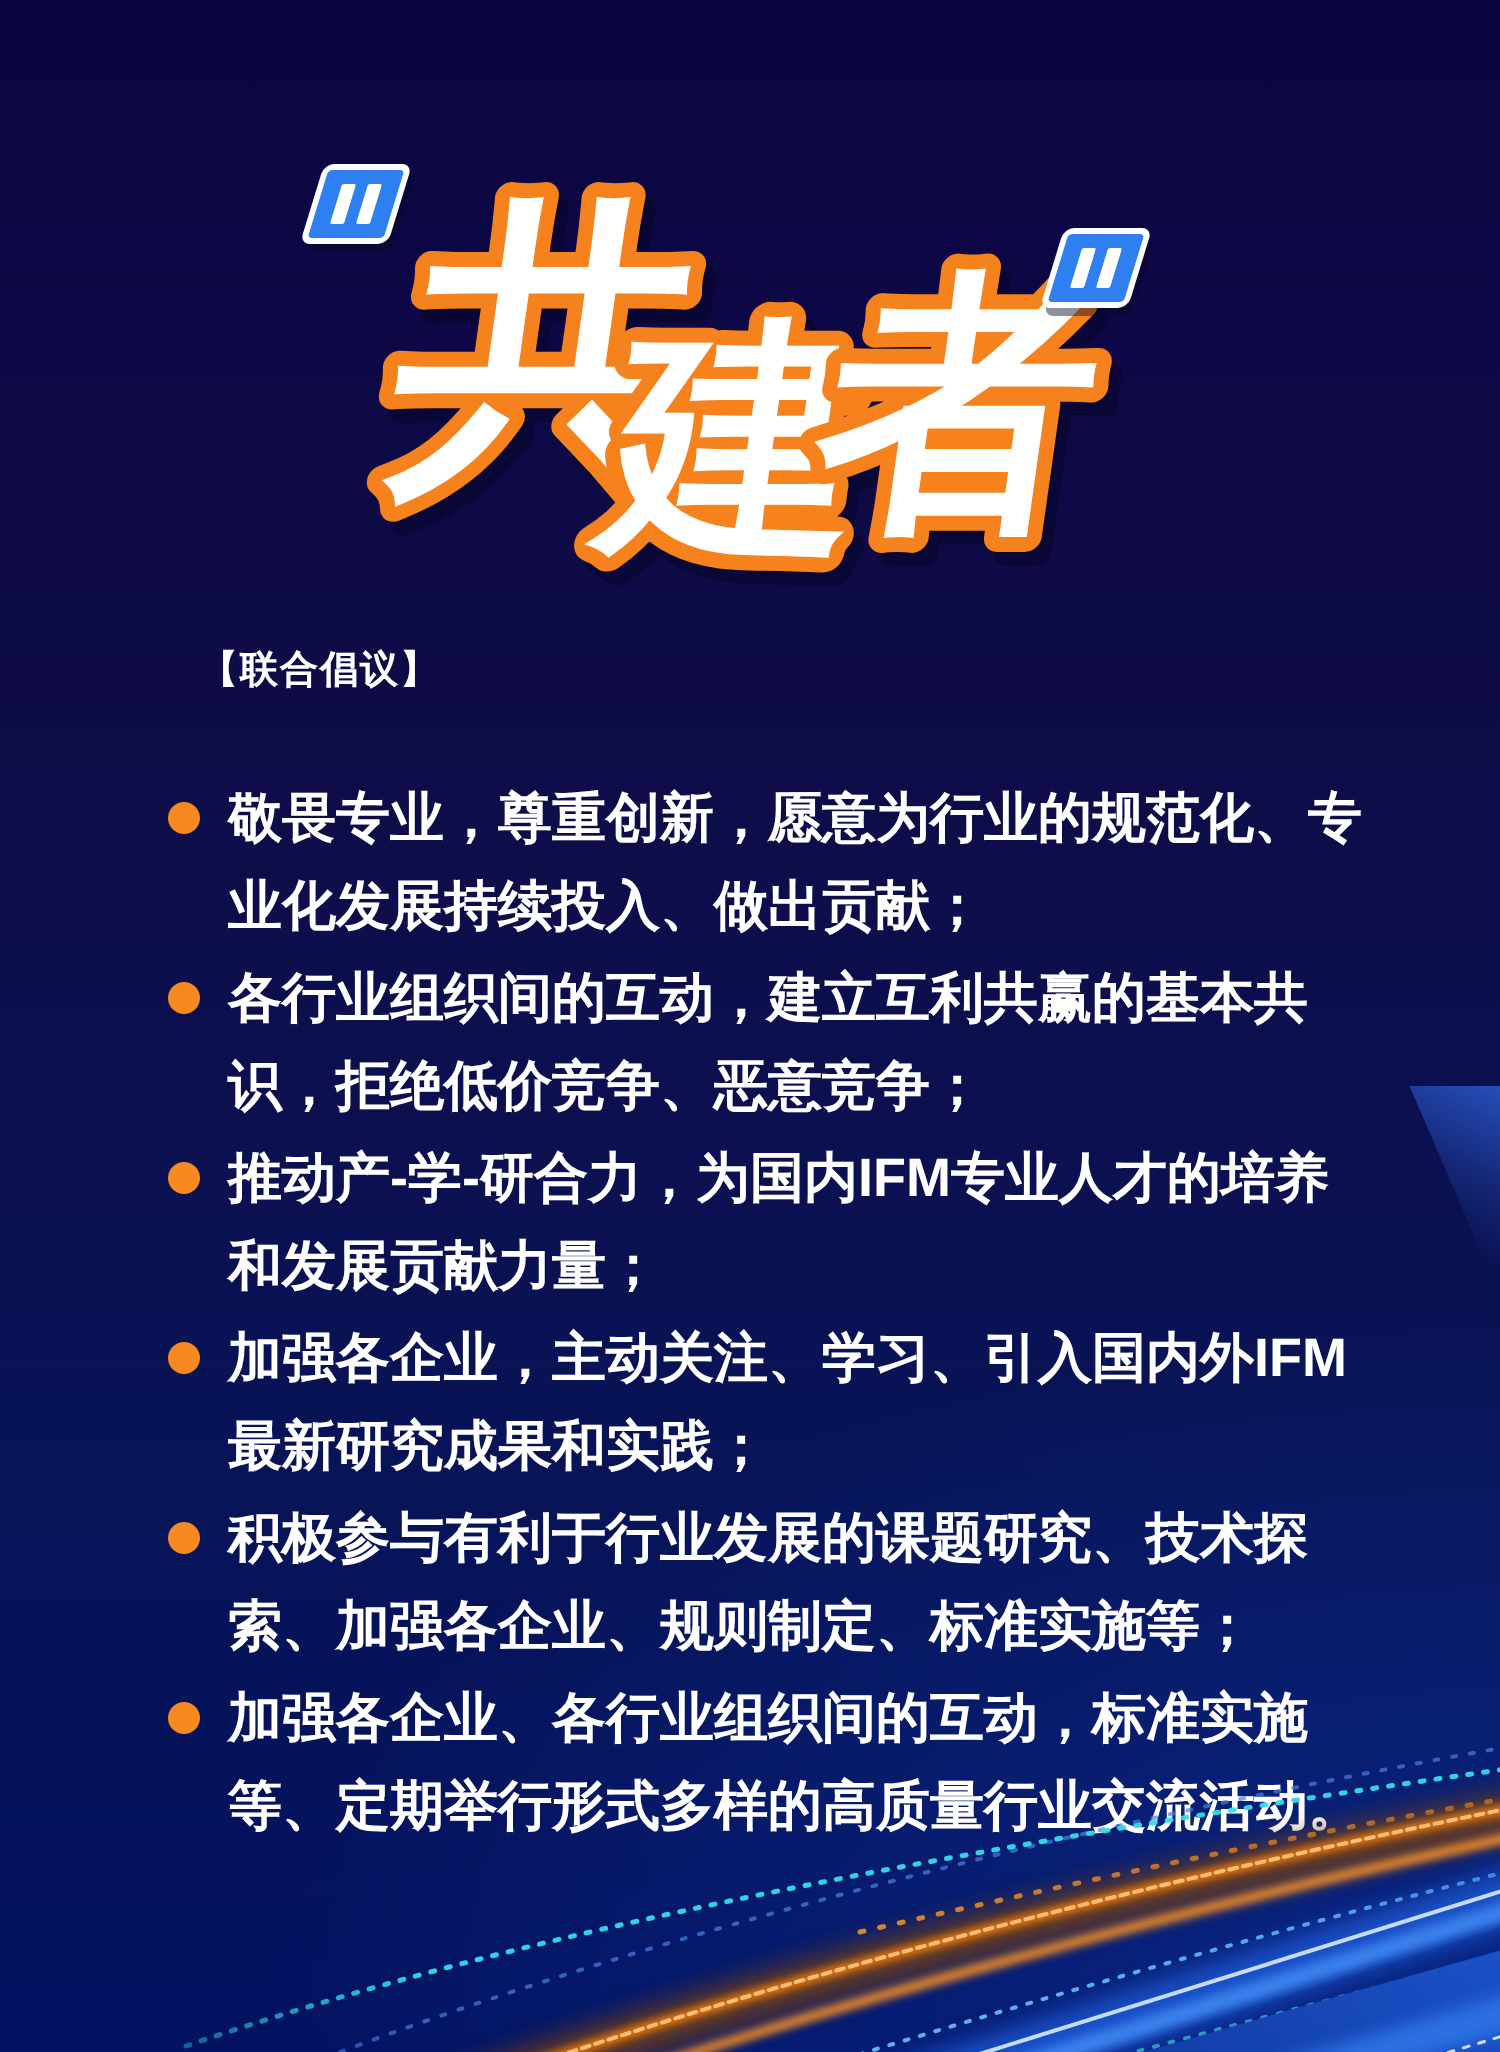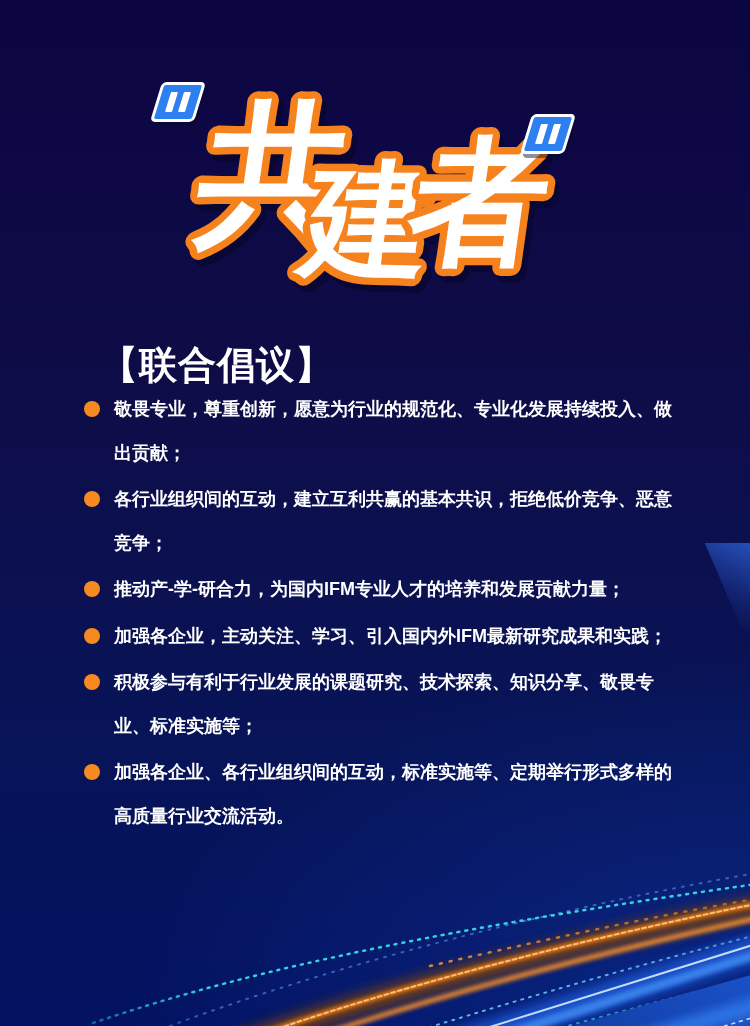--- a/index.html
+++ b/index.html
@@ -41,31 +41,31 @@
     transform:skewX(-17deg);
     display:flex;align-items:center;justify-content:center;gap:6px;
     box-shadow:3px 4px 0 rgba(8,6,40,.45);
   }
   .quote .bar{width:7px;height:20px;background:#ffffff;border-radius:1px;}
   .quote.open{left:8px;top:12px;}
   .quote.close{left:378px;top:44px;}
 
   
   .section-heading{
-    position:absolute;left:100px;top:340px;margin:0;
-    font-size:38px;font-weight:bold;color:#ffffff;letter-spacing:1px;
+    position:absolute;left:100px;top:322px;margin:0;
+    font-size:19px;font-weight:bold;color:#ffffff;letter-spacing:1px;
   }
   .proposal-list{
     position:absolute;left:82px;top:388px;width:606px;
     margin:0;padding:0;list-style:none;
   }
   .proposal-list li{
     position:relative;
     padding-left:32px;margin-bottom:3px;
-    font-size:18px;font-weight:bold;color:#ffffff;
+    font-size:27px;font-weight:bold;color:#ffffff;
     line-height:43.5px;letter-spacing:0px;
   }
   .proposal-list .bullet{
     position:absolute;left:2px;top:13px;
     width:16px;height:16px;border-radius:50%;
     background:#F6891F;
   }
 
   
   .trails{position:absolute;left:0;bottom:0;width:750px;height:220px;}
@@ -109,21 +109,21 @@
     <li>
       <span class="bullet"></span>
       <span>推动产-学-研合力，为国内IFM专业人才的培养和发展贡献力量；</span>
     </li>
     <li>
       <span class="bullet"></span>
       <span>加强各企业，主动关注、学习、引入国内外IFM最新研究成果和实践；</span>
     </li>
     <li>
       <span class="bullet"></span>
-      <span>积极参与有利于行业发展的课题研究、技术探索、知识分享、敬畏专业、标准实施等；</span>
+      <span>积极参与有利于行业发展的课题研究、技术探索、加强各企业、规则制定、标准实施等；</span>
     </li>
     <li>
       <span class="bullet"></span>
       <span>加强各企业、各行业组织间的互动，标准实施等、定期举行形式多样的高质量行业交流活动。</span>
     </li>
   </ul>
 
   <svg class="trails" viewBox="0 0 750 220">
     <defs>
       <filter id="b2" x="-40%" y="-40%" width="180%" height="180%">

